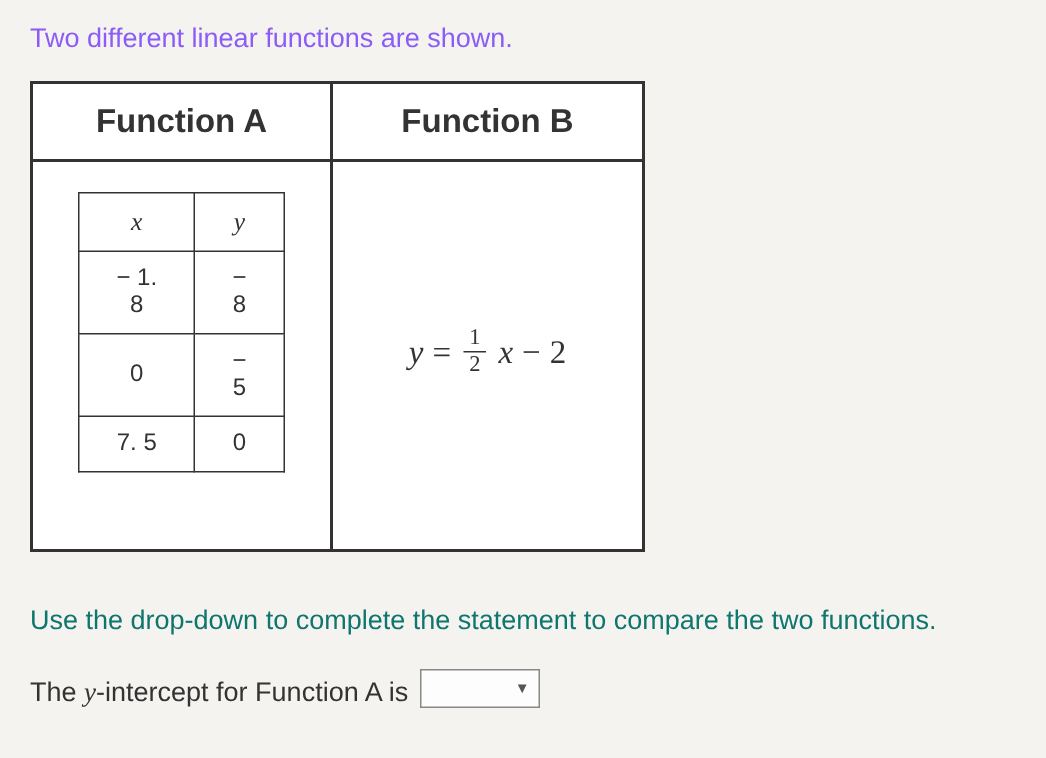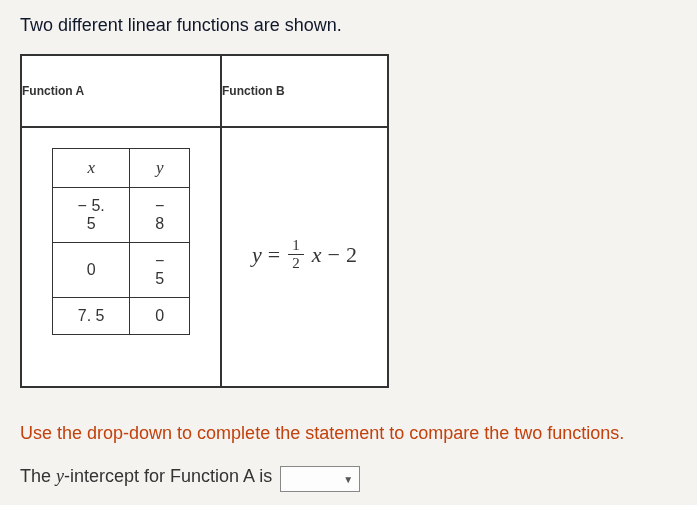--- a/index.html
+++ b/index.html
@@ -13,38 +13,39 @@
       background: #f5f3f0;
       font-family: Arial, Helvetica, sans-serif;
       font-size: 18px;
       color: #333;
       padding: 15px 20px;
       position: relative;
     }
     .intro {
       margin-bottom: 18px;
       font-size: 18px;
-      color: #0f172a;
+      color: #8b5cf6;
     }
     .functions-table {
       border: 2px solid #333;
       border-collapse: collapse;
       background: #fff;
     }
     .functions-table > tbody > tr > td {
       border: 2px solid #333;
       vertical-align: top;
     }
     .header-cell {
+      text-align: center;
       font-weight: bold;
-      padding: 28px 0;
-      font-size: 12px;
+      padding: 12px 0;
+      font-size: 22px;
     }
     .col-a { width: 200px; }
-    .col-b { width: 167px; }
+    .col-b { width: 208px; }
     .content-cell {
       padding: 20px 30px 25px 30px;
       height: 260px;
     }
     .inner-table {
       border-collapse: collapse;
       margin: 0 auto;
     }
     .inner-table td, .inner-table th {
       border: 1.5px solid #333;
@@ -93,28 +94,28 @@
     .fraction .num {
       border-bottom: 1.5px solid #333;
       padding: 0 4px 1px 4px;
     }
     .fraction .den {
       padding: 1px 4px 0 4px;
     }
     .instruction {
       margin-top: 35px;
       font-size: 18px;
-      color: #c2410c;
+      color: #0f766e;
     }
     .statement-row {
       margin-top: 22px;
       font-size: 18px;
       color: #333;
       display: flex;
-      align-items: flex-start;
+      align-items: flex-end;
       gap: 8px;
       flex-wrap: wrap;
     }
     .math-var {
       font-family: 'Times New Roman', serif;
       font-style: italic;
     }
     .dropdown {
       display: inline-flex;
       align-items: center;
@@ -145,21 +146,21 @@
     </tr>
     <tr>
       <td class="content-cell col-a">
         <table class="inner-table">
           <tbody>
               <tr>
             <th>x</th>
             <th>y</th>
           </tr>
           <tr>
-            <td>− 5. 5</td>
+            <td>− 1. 8</td>
             <td>− 8</td>
           </tr>
           <tr>
             <td>0</td>
             <td>− 5</td>
           </tr>
           <tr>
             <td>7. 5</td>
             <td>0</td>
           </tr>

